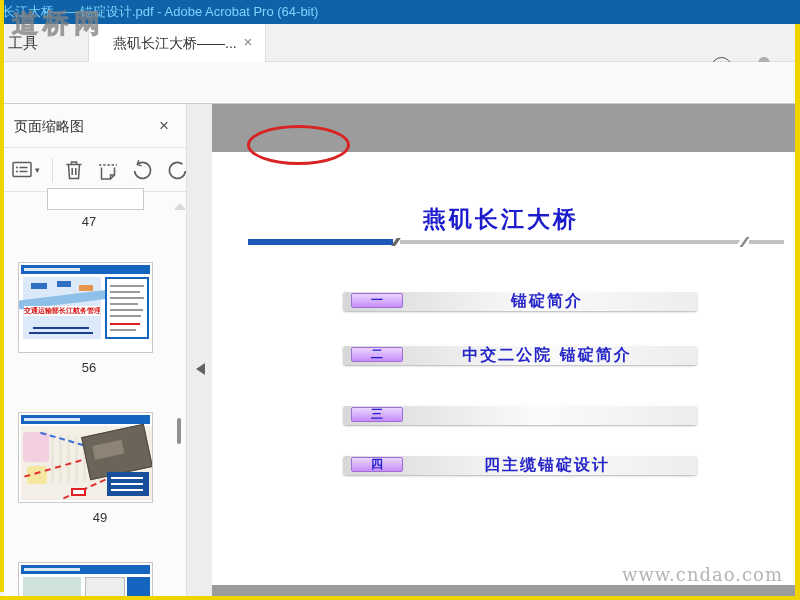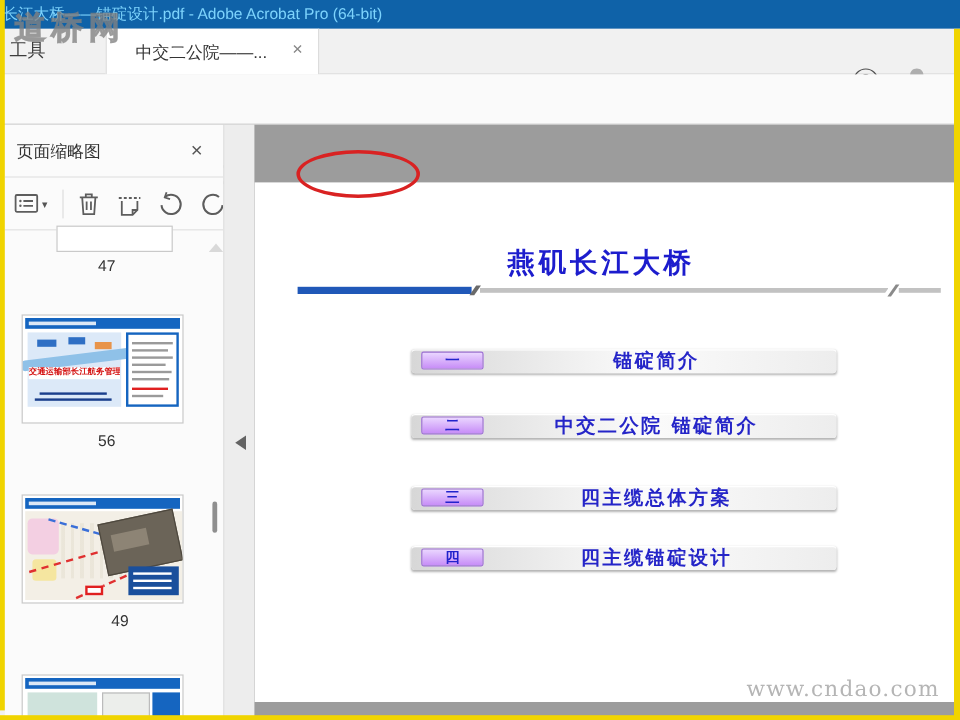--- a/index.html
+++ b/index.html
@@ -149,21 +149,21 @@
   <div class="titlebar">
     <span>长江大桥——锚碇设计.pdf - Adobe Acrobat Pro (64-bit)</span>
   </div>
   <div class="wm-tl">道桥网</div>
 
   <div class="tabbar">
     <div class="tab-tools">
       <span>工具</span>
     </div>
     <div class="tab-doc">
-      <span class="lbl">中交二公院——...</span>
+      <span class="lbl">燕矶长江大桥——...</span>
       <span class="x">×</span>
     </div>
     <div class="helpbtn">?</div>
     <div class="bellbtn">
       <svg width="24" height="26" viewBox="0 0 24 26">
         <path d="M12 3c3.4 0 5.6 2.4 5.6 5.7v4.2l2 3.1H4.4l2-3.1V8.7C6.4 5.4 8.6 3 12 3z" fill="#aeaeae"></path>
         <path d="M10 17.2a2 2 0 004 0z" fill="#aeaeae"></path>
       </svg>
     </div>
   </div>
@@ -382,21 +382,20 @@
       <div class="item-bar i1">
         <div class="item-badge">一</div>
         <div class="item-label">锚碇简介</div>
       </div>
       <div class="item-bar i2">
         <div class="item-badge">二</div>
         <div class="item-label">中交二公院 锚碇简介</div>
       </div>
       <div class="item-bar i3">
         <div class="item-badge">三</div>
-        <div class="item-label">四主缆总体方案</div>
       </div>
       <div class="item-bar i4">
         <div class="item-badge">四</div>
         <div class="item-label">四主缆锚碇设计</div>
       </div>
 
       <div class="wm-br">www.cndao.com</div>
     </div>
   </div>
 

